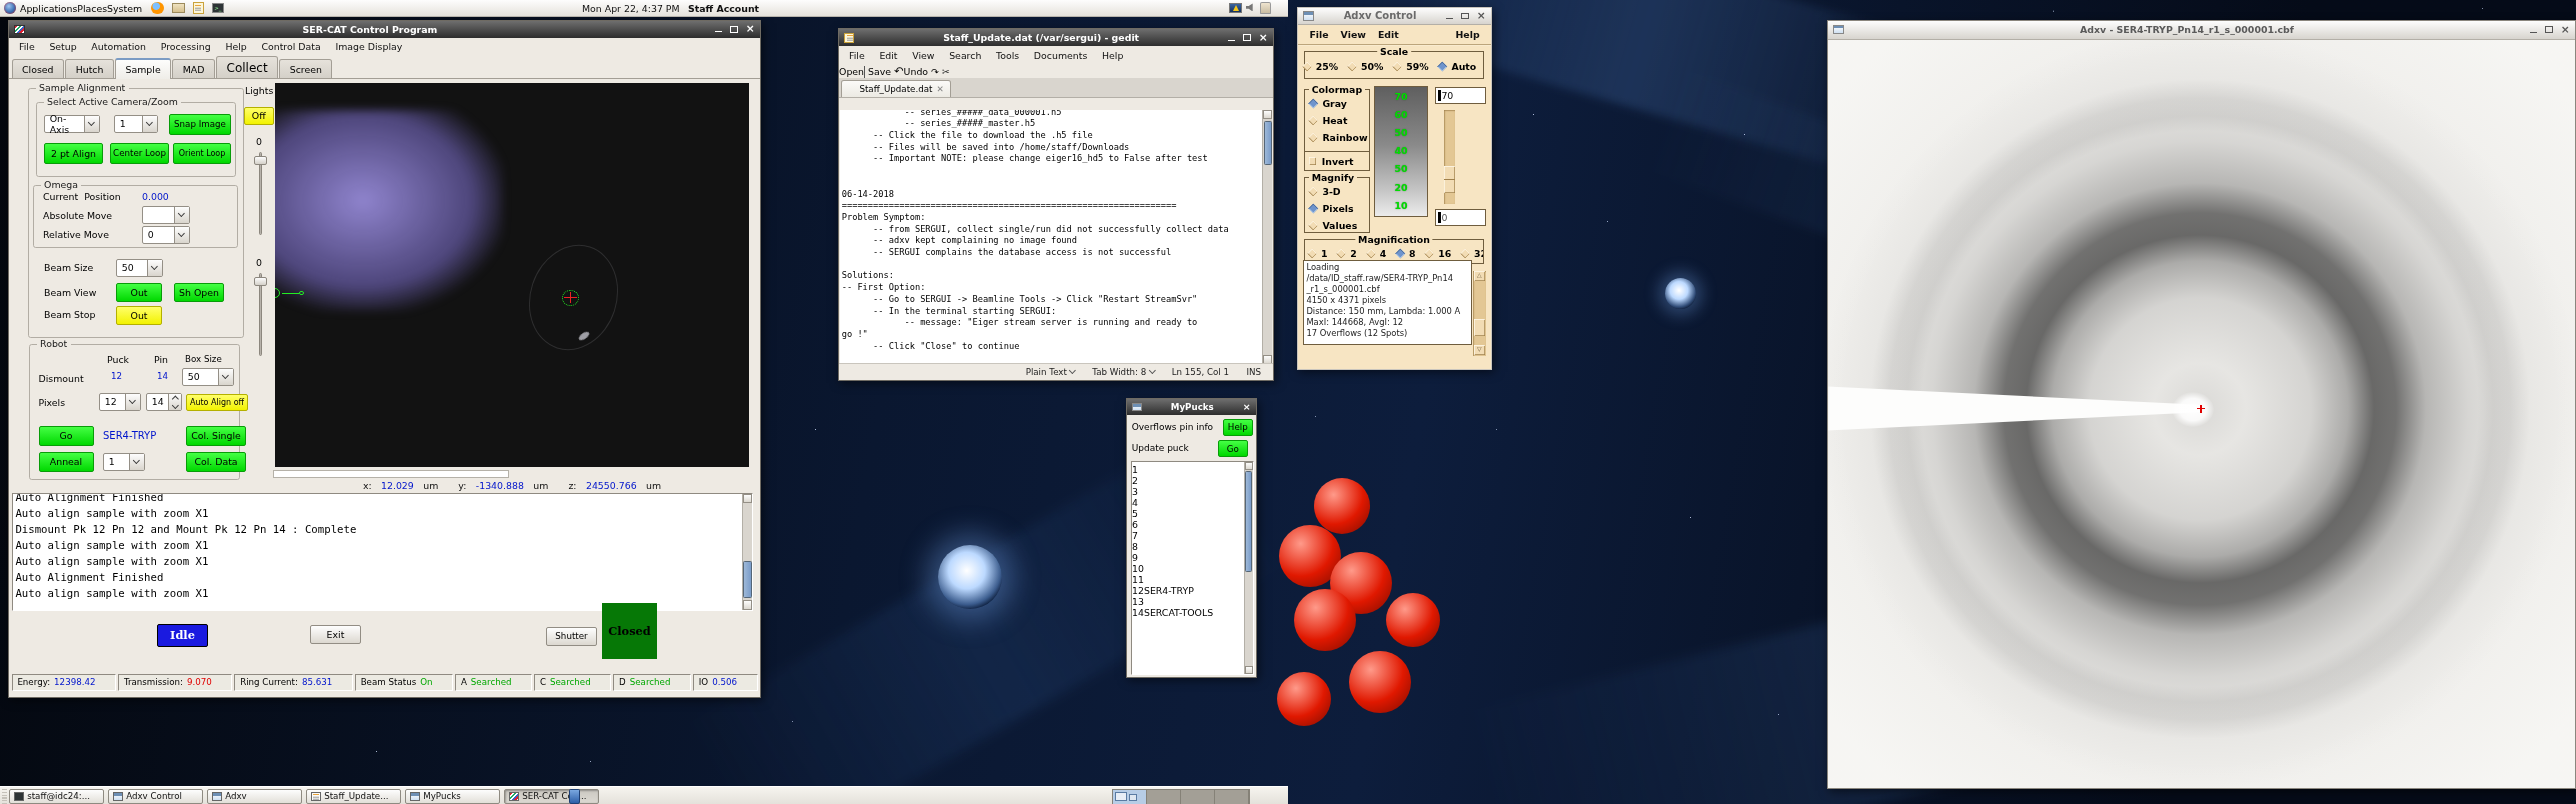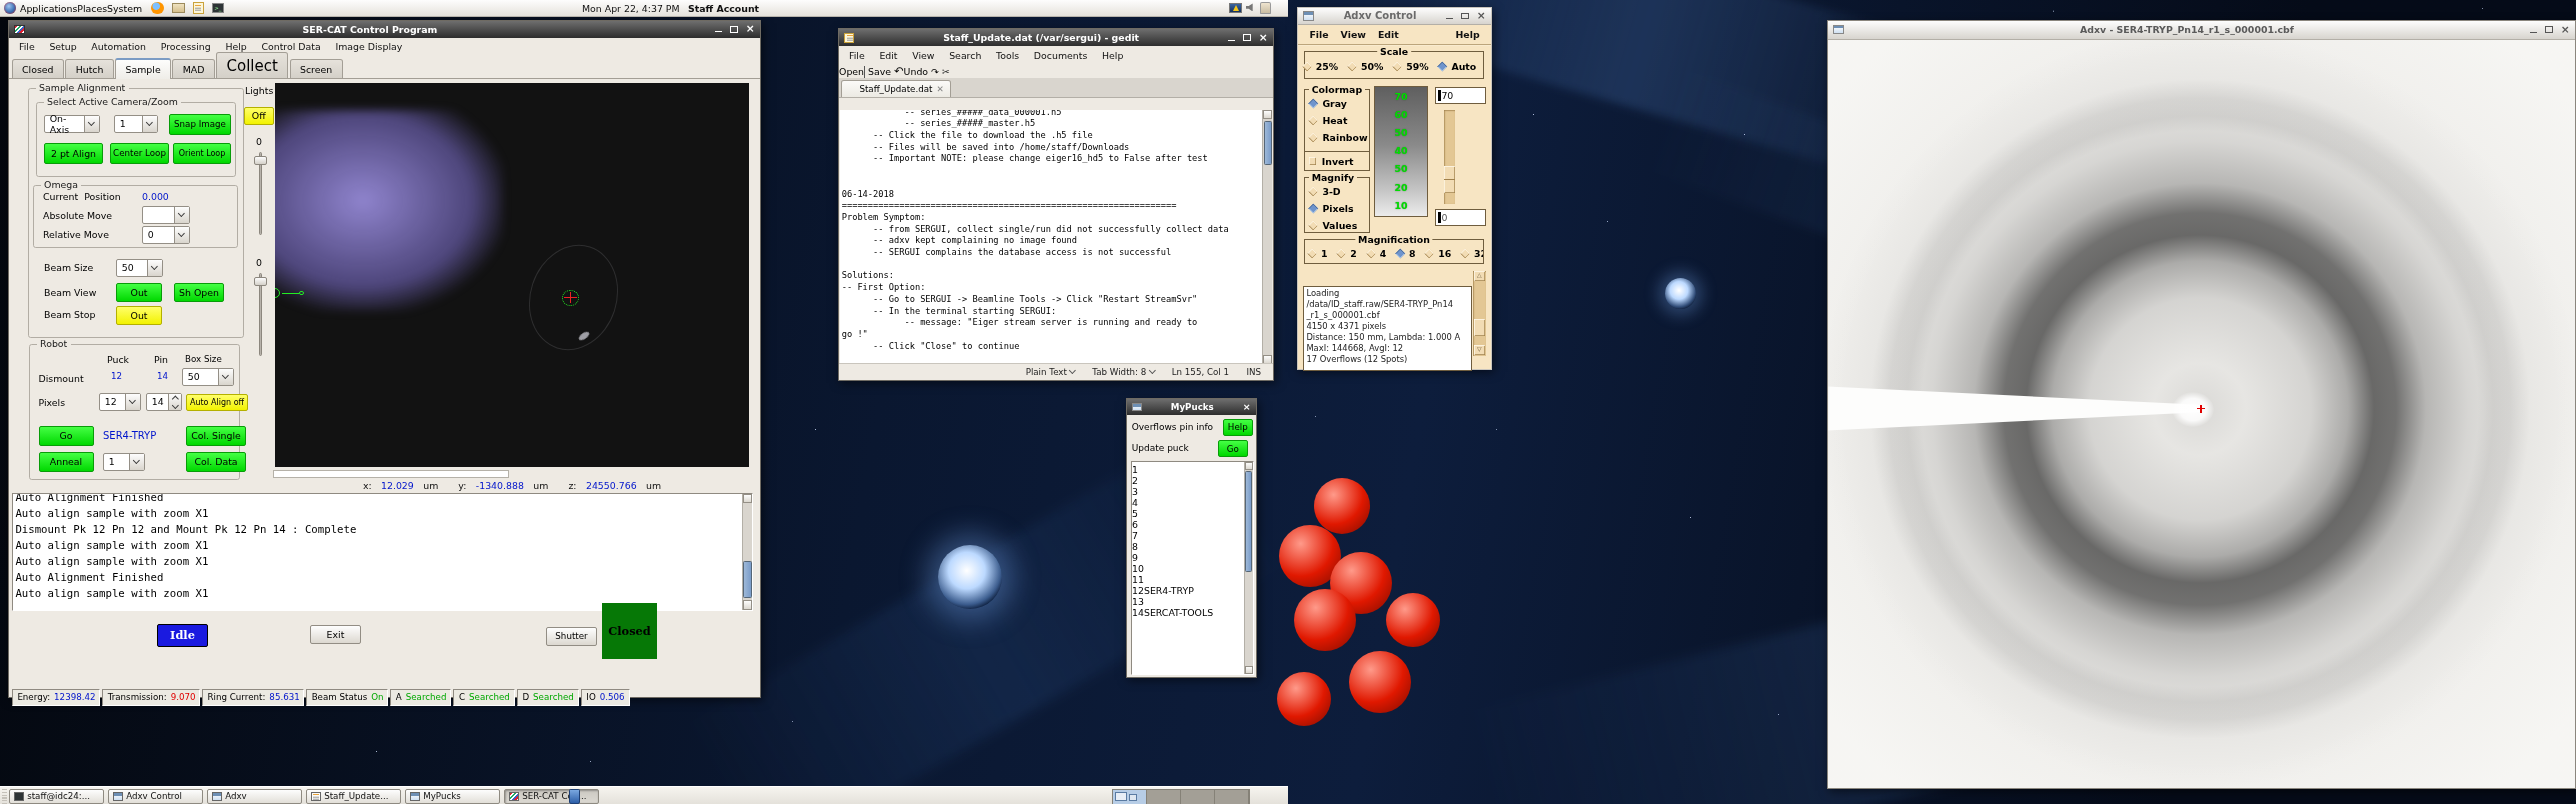--- a/index.html
+++ b/index.html
@@ -144,21 +144,21 @@
       <span class="mi">Processing</span>
       <span class="mi">Help</span>
       <span class="mi">Control Data</span>
       <span class="mi">Image Display</span>
     </div>
   <div id="sc-tabs" style="display:flex;align-items:flex-end;height:23px;padding:0 2.7px;border-bottom:0.7px solid #a39e95">
       <span style="padding: 3.4px 9.4px; border-top: 0.7px solid rgb(163, 158, 149); border-right: 0.7px solid rgb(163, 158, 149); border-left: 0.7px solid rgb(163, 158, 149); border-image: initial; border-bottom: none; border-radius: 2.7px 2.7px 0px 0px; margin-right: 1.3px; font-size: 9.4px; background: linear-gradient(rgb(230, 226, 219), rgb(212, 208, 200));">Closed</span>
       <span style="padding: 3.4px 9.4px; border-top: 0.7px solid rgb(163, 158, 149); border-right: 0.7px solid rgb(163, 158, 149); border-left: 0.7px solid rgb(163, 158, 149); border-image: initial; border-bottom: none; border-radius: 2.7px 2.7px 0px 0px; margin-right: 1.3px; font-size: 9.4px; background: linear-gradient(rgb(230, 226, 219), rgb(212, 208, 200));">Hutch</span>
       <span style="padding: 4px 9.4px 3.4px; border-right: 0.7px solid rgb(163, 158, 149); border-left: 0.7px solid rgb(163, 158, 149); border-image: initial; border-bottom: none; border-radius: 2.7px 2.7px 0px 0px; margin-right: 1.3px; font-size: 9.4px; background: linear-gradient(rgb(253, 253, 252), rgb(239, 237, 232)); border-top: 2px solid rgb(124, 156, 196); position: relative; top: 0.7px;">Sample</span>
       <span style="padding: 3.4px 9.4px; border-top: 0.7px solid rgb(163, 158, 149); border-right: 0.7px solid rgb(163, 158, 149); border-left: 0.7px solid rgb(163, 158, 149); border-image: initial; border-bottom: none; border-radius: 2.7px 2.7px 0px 0px; margin-right: 1.3px; font-size: 9.4px; background: linear-gradient(rgb(230, 226, 219), rgb(212, 208, 200));">MAD</span>
-      <span style="padding: 3.4px 9.4px; border-top: 0.7px solid rgb(163, 158, 149); border-right: 0.7px solid rgb(163, 158, 149); border-left: 0.7px solid rgb(163, 158, 149); border-image: initial; border-bottom: none; border-radius: 2.7px 2.7px 0px 0px; margin-right: 1.3px; font-size: 15px; background: linear-gradient(rgb(230, 226, 219), rgb(212, 208, 200));">Collect</span>
+      <span style="padding: 3.4px 9.4px; border-top: 0.7px solid rgb(163, 158, 149); border-right: 0.7px solid rgb(163, 158, 149); border-left: 0.7px solid rgb(163, 158, 149); border-image: initial; border-bottom: none; border-radius: 2.7px 2.7px 0px 0px; margin-right: 1.3px; font-size: 12px; background: linear-gradient(rgb(230, 226, 219), rgb(212, 208, 200));">Collect</span>
       <span style="padding: 3.4px 9.4px; border-top: 0.7px solid rgb(163, 158, 149); border-right: 0.7px solid rgb(163, 158, 149); border-left: 0.7px solid rgb(163, 158, 149); border-image: initial; border-bottom: none; border-radius: 2.7px 2.7px 0px 0px; margin-right: 1.3px; font-size: 9.4px; background: linear-gradient(rgb(230, 226, 219), rgb(212, 208, 200));">Screen</span>
     </div>
 
   <div class="grp" style="left:19px;top:67px;width:216px;height:250px">
     <span class="glab">Sample Alignment</span>
   </div>
   <div class="grp" style="left:27px;top:81px;width:200px;height:75px">
     <span class="glab">Select Active Camera/Zoom</span>
   </div>
   <div class="combo" style="left:35px;top:94px;width:56px">
@@ -300,21 +300,21 @@
       <span style="position:absolute;top:58%;left:0;right:0;height:32%;background:linear-gradient(90deg,#9db8d8,#7a9cc9);border:0.7px solid #567;border-radius:1.3px"></span>
       <span style="position:absolute;bottom:0;left:0;right:0;height:9.4px;background:linear-gradient(#fdfdfd,#dcd8d0);border:0.7px solid #948f86"></span>
     </div>
   </div>
 
   <div class="gbtn" style="position:absolute;left:148px;top:603px;width:51px;height:23px;background:#1a1ae0;color:#fff;font-family:'DejaVu Serif',serif;font-weight:bold;font-size:11.4px;border:0.7px solid #000">Idle</div>
   <div class="gbtn" style="position:absolute;left:301px;top:604px;width:51px;height:19.5px">Exit</div>
   <div class="gbtn" style="position:absolute;left:537px;top:606px;width:51px;height:19.5px;font-size:8.7px">Shutter</div>
   <div style="position:absolute;left:593px;top:582px;width:55px;height:56px;background:#067806;color:#000;font-family:'DejaVu Serif',serif;font-weight:bold;font-size:11.4px;display:flex;align-items:center;justify-content:center">Closed</div>
 
-  <div class="abs" id="sc-status" style="left:2.7px;top:668px;width:618px;height:17px;display:flex;gap:2px">
+  <div class="abs" id="sc-status" style="left:2.7px;top:653px;width:746px;height:17px;display:flex;gap:2px">
       <span class="seg">
         <span>Energy:</span>
         <span class="blue">12398.42</span>
       </span>
       <span class="seg">
         <span>Transmission:</span>
         <span class="red">9.070</span>
       </span>
       <span class="seg">
         <span>Ring Current:</span>
@@ -590,21 +590,21 @@
           <span class="dia"></span>
           <span class="rlab">16</span>
         </span>
         <span class="ritem">
           <span class="dia"></span>
           <span class="rlab">32</span>
         </span>
       </div>
   </div>
 
-  <div style="position:absolute;left:4.7px;top:278px;width:169px;height:85px;background:#fff;border:0.7px solid #6f5d3e;overflow:hidden">
+  <div style="position:absolute;left:4.7px;top:252px;width:169px;height:85px;background:#fff;border:0.7px solid #6f5d3e;overflow:hidden">
     <pre id="adxv-log" style="font-family:'DejaVu Sans',sans-serif;font-size:8.4px;line-height:11px;color:#222;margin:1.3px 0 0 2.7px;white-space:pre">Loading
 /data/ID_staff.raw/SER4-TRYP_Pn14
 _r1_s_000001.cbf
 4150 x 4371 pixels
 Distance: 150 mm, Lambda: 1.000 A
 MaxI: 144668, AvgI: 12
 17 Overflows (12 Spots)</pre>
   </div>
   <div style="position:absolute;left:175px;top:263px;width:12.7px;height:85px;background:#e3c794;box-shadow:inset 0.7px 0.7px 1.3px #a0814c">
     <span style="position:absolute;top:0.7px;left:0.7px;right:0.7px;height:10px;background:#f2dcb4;box-shadow:inset 0.7px 0.7px 0 #fff9ec,inset -0.7px -0.7px 0 #a0814c;font-size:6px;text-align:center;color:#6f5d3e">△</span>

